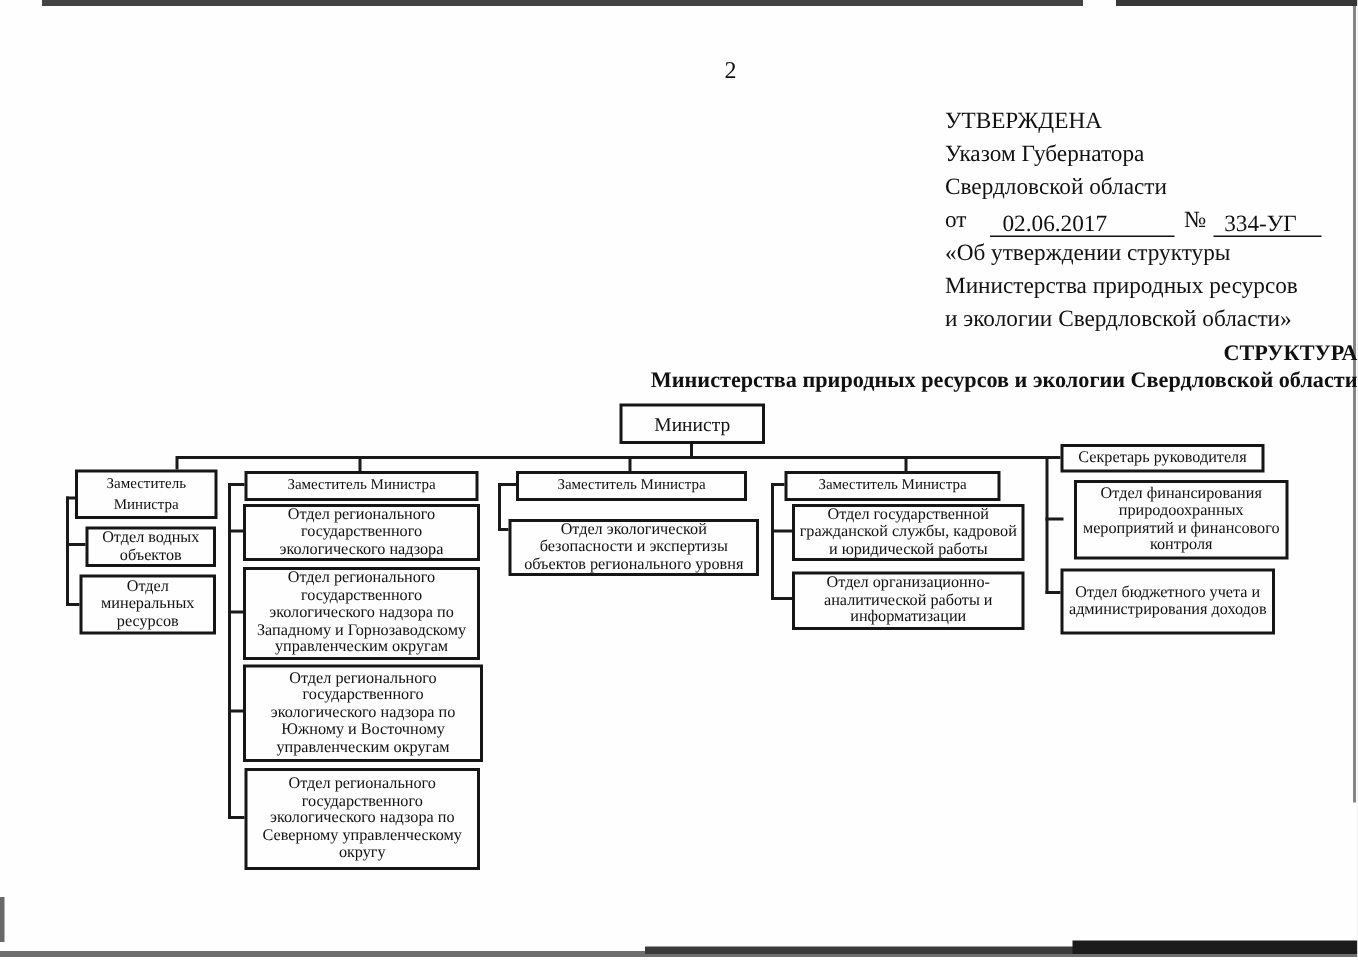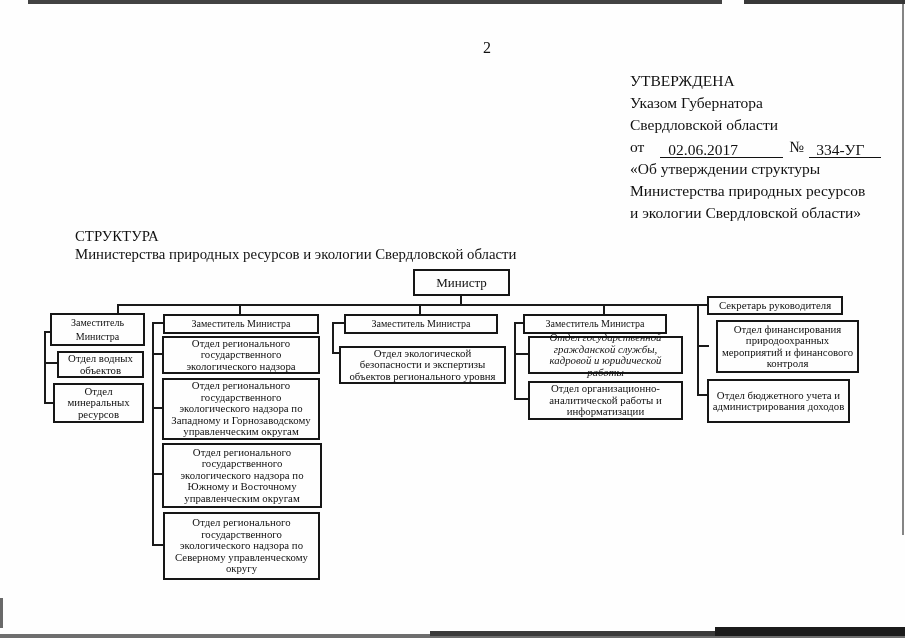--- a/index.html
+++ b/index.html
@@ -19,21 +19,21 @@
   
   .pagenum{position:absolute;left:483px;top:39px;font-size:16px;}
   
   .approval{position:absolute;left:630px;top:70px;width:278px;font-size:15.5px;line-height:22px;}
   .approval .docline{white-space:nowrap;}
   .ufield{display:inline-block;border-bottom:1.4px solid #111;height:19px;vertical-align:bottom;box-sizing:border-box;}
   .ufield-date{width:123px;padding-left:8px;margin-left:16px;}
   .ufield-num{width:72px;padding-left:7px;margin-left:5px;}
   .nsign{margin-left:6px;}
   
-  .title{position:absolute;left:75px;top:227px;width:820px;text-align:left;font-weight:normal;font-size:14.8px;line-height:18px;}
+  .title{position:absolute;left:85px;top:227px;width:820px;text-align:right;font-weight:bold;font-size:14.8px;line-height:18px;}
   
   .obox{
     position:absolute;box-sizing:border-box;border:2px solid #161616;background:#fefefe;
     display:flex;align-items:center;justify-content:center;text-align:center;
     font-size:10.8px;line-height:11.5px;padding:1px 3px;z-index:2;
   }
   .obox.lg{font-size:10px;line-height:14px;}
   .obox.xl{font-size:13px;}
   
   .ln{position:absolute;background:#1a1a1a;z-index:1;}
@@ -77,21 +77,21 @@
   <div class="obox lg" style="left:163px;top:314px;width:156px;height:20px;">Заместитель Министра</div>
   <div class="obox" style="left:162px;top:336px;width:158px;height:38px;">Отдел регионального государственного экологического надзора</div>
   <div class="obox" style="left:162px;top:378px;width:158px;height:62px;">Отдел регионального государственного экологического надзора по Западному и Горнозаводскому управленческим округам</div>
   <div class="obox" style="left:162px;top:443px;width:160px;height:65px;">Отдел регионального государственного экологического надзора по Южному и Восточному управленческим округам</div>
   <div class="obox" style="left:163px;top:512px;width:157px;height:68px;">Отдел регионального государственного экологического надзора по Северному управленческому округу</div>
 
   <div class="obox lg" style="left:344px;top:314px;width:154px;height:20px;">Заместитель Министра</div>
   <div class="obox" style="left:339px;top:346px;width:167px;height:38px;">Отдел экологической безопасности и экспертизы объектов регионального уровня</div>
 
   <div class="obox lg" style="left:523px;top:314px;width:144px;height:20px;">Заместитель Министра</div>
-  <div class="obox" style="left:528px;top:336px;width:155px;height:38px;font-style:italic;">Отдел государственной гражданской службы, кадровой и юридической работы</div>
+  <div class="obox" style="left:528px;top:336px;width:155px;height:38px;">Отдел государственной гражданской службы, кадровой и юридической работы</div>
   <div class="obox" style="left:528px;top:381px;width:155px;height:39px;">Отдел организационно-аналитической работы и информатизации</div>
 
   <div class="obox" style="left:707px;top:296px;width:136px;height:19px;">Секретарь руководителя</div>
   <div class="obox" style="left:716px;top:320px;width:143px;height:53px;">Отдел финансирования природоохранных мероприятий и финансового контроля</div>
   <div class="obox" style="left:707px;top:379px;width:143px;height:44px;">Отдел бюджетного учета и администрирования доходов</div>
 
   <div class="ln" style="left:460px;top:295px;width:2px;height:11px;"></div>
   <div class="ln" style="left:118px;top:304px;width:591px;height:2px;"></div>
   <div class="ln" style="left:117px;top:304px;width:2px;height:11px;"></div>
   <div class="ln" style="left:239px;top:304px;width:2px;height:12px;"></div>

